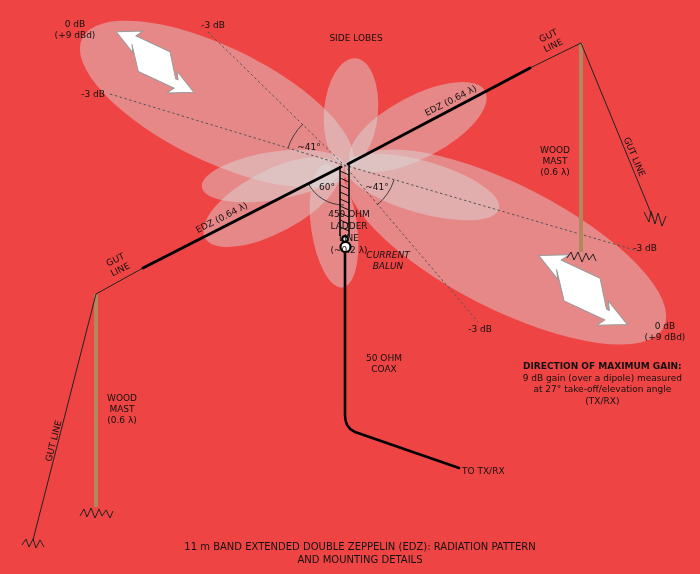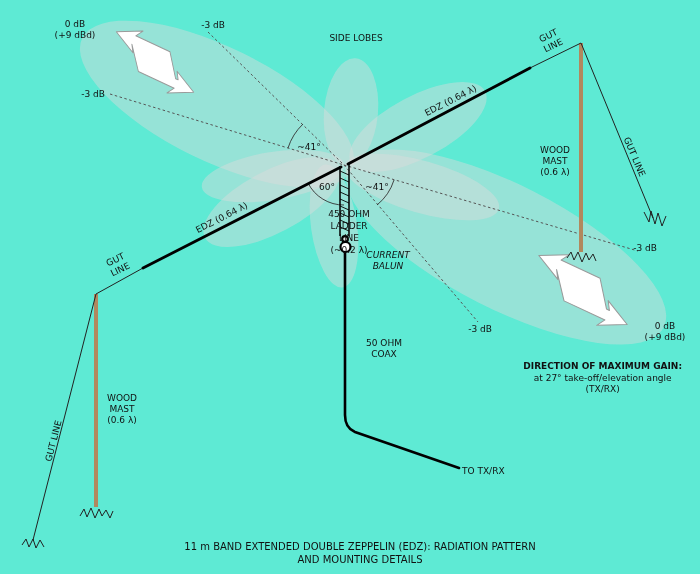--- a/index.html
+++ b/index.html
@@ -1,16 +1,16 @@
 <!DOCTYPE html>
 <html style="--mast: #b1885e; --lobe: #dcdcdc; --wire: #000000; --dash: #555555; --text: #111111;"><head>
 <meta charset="utf-8">
 <style>
   html,body{margin:0;padding:0;background:#fff;}
-  #stage{position:relative;width:700px;height:574px;background:#5eead4;overflow:hidden;
+  #stage{position:relative;width:700px;height:574px;background:#ef4444;overflow:hidden;
          font-family:"DejaVu Sans",sans-serif;color:var(--text,#111);}
   #art{position:absolute;left:0;top:0;}
   .lbl{position:absolute;font-size:9px;line-height:11px;white-space:nowrap;text-align:center;
        transform:translate(-50%,-50%);}
   .rm27{transform:translate(-50%,-50%) rotate(-27deg);}
   .rm26{transform:translate(-50%,-50%) rotate(-26deg);}
   .rp67{transform:translate(-50%,-50%) rotate(67deg);}
   .rm76{transform:translate(-50%,-50%) rotate(-76deg);}
   .b{font-weight:bold;}
   .ladder-block{line-height:12px;margin-left:32px;}
@@ -126,26 +126,27 @@
   <div class="lbl rm26" style="left:118px;top:265px;">
     <div>GUT</div>
     <div>LINE</div>
   </div>
   <div class="lbl" style="left:645px;top:248px;">-3 dB</div>
   <div class="lbl" style="left:665px;top:332px;">
     <div>0 dB</div>
     <div>(+9 dBd)</div>
   </div>
   <div class="lbl" style="left:480px;top:329px;">-3 dB</div>
-  <div class="lbl" style="left:366px;top:349px;padding-left:36px;">
+  <div class="lbl" style="left:366px;top:364px;padding-left:36px;">
     <div>50 OHM</div>
     <div>COAX</div>
   </div>
   <div class="lbl note" style="right:18px;top:361px;left:auto;">
     <div class="b">DIRECTION OF MAXIMUM GAIN:</div>
+    <div>9 dB gain (over a dipole) measured</div>
     <div>at 27° take-off/elevation angle</div>
     <div>(TX/RX)</div>
   </div>
   <div class="lbl" style="left:122px;top:409px;">
     <div>WOOD</div>
     <div>MAST</div>
     <div>(0.6 λ)</div>
   </div>
   <div class="lbl rm76" style="left:54px;top:441px;">GUT LINE</div>
   <div class="lbl left-anchor" style="left:462px;top:471px;">TO TX/RX</div>

